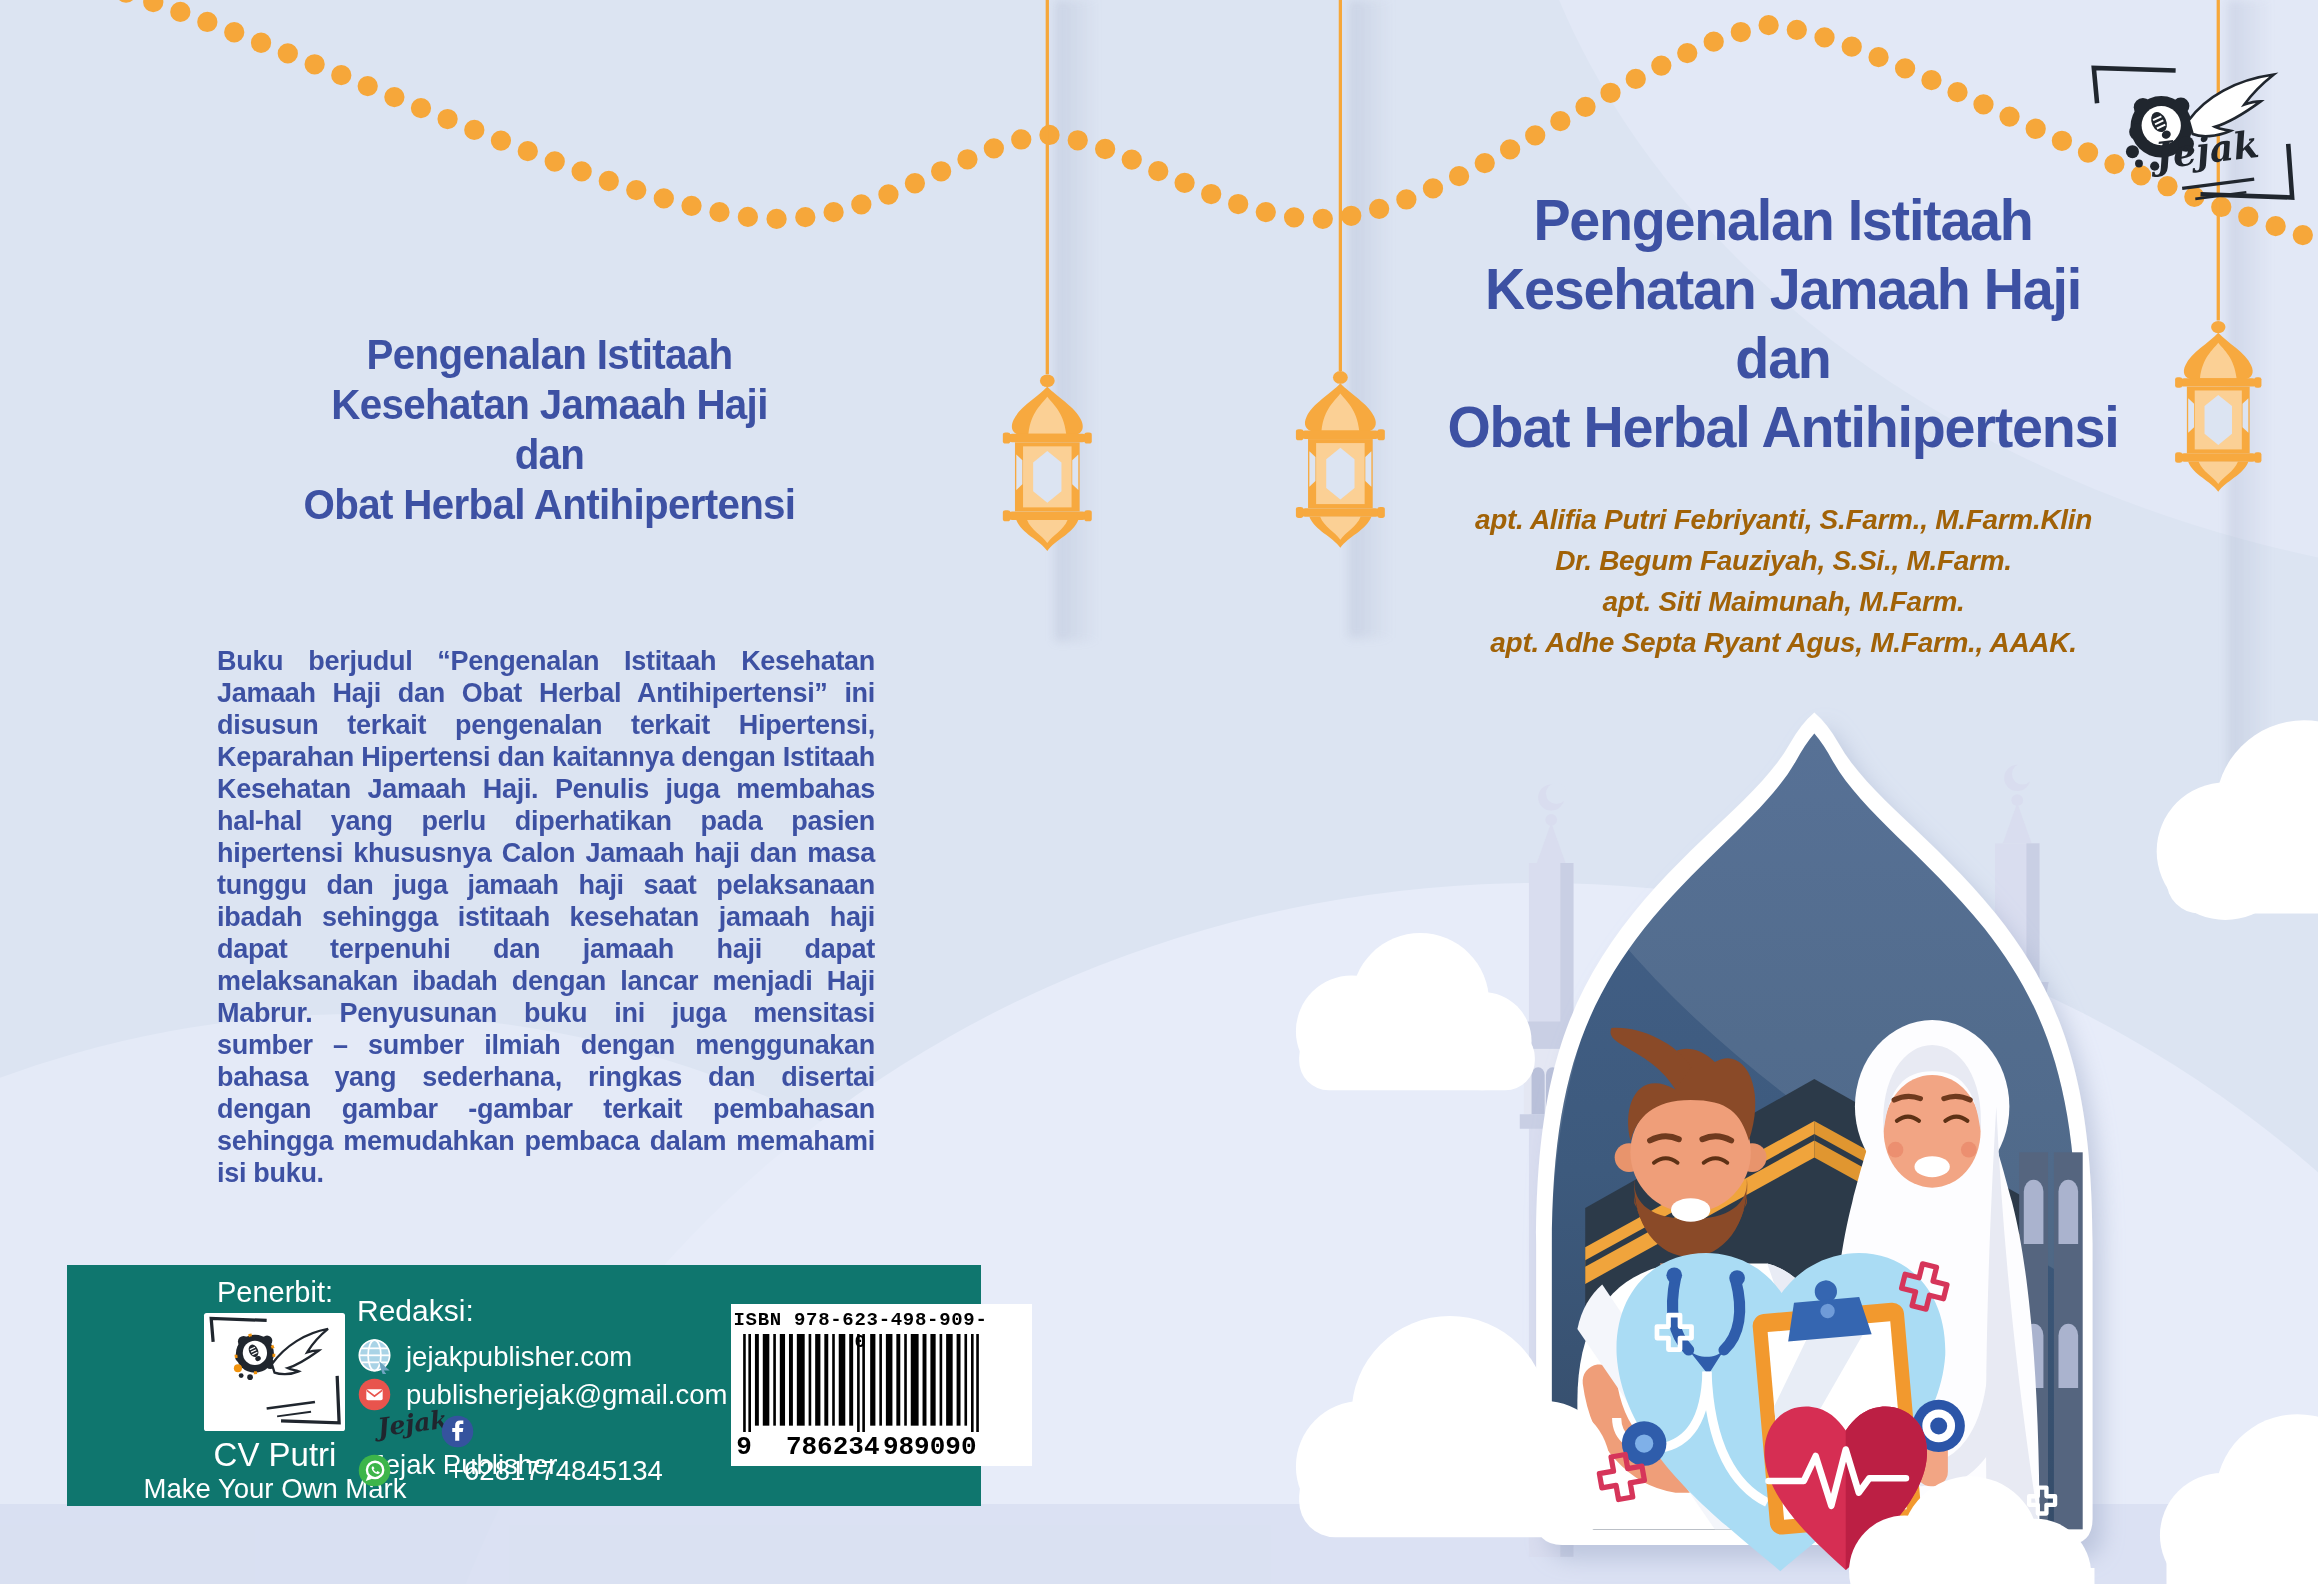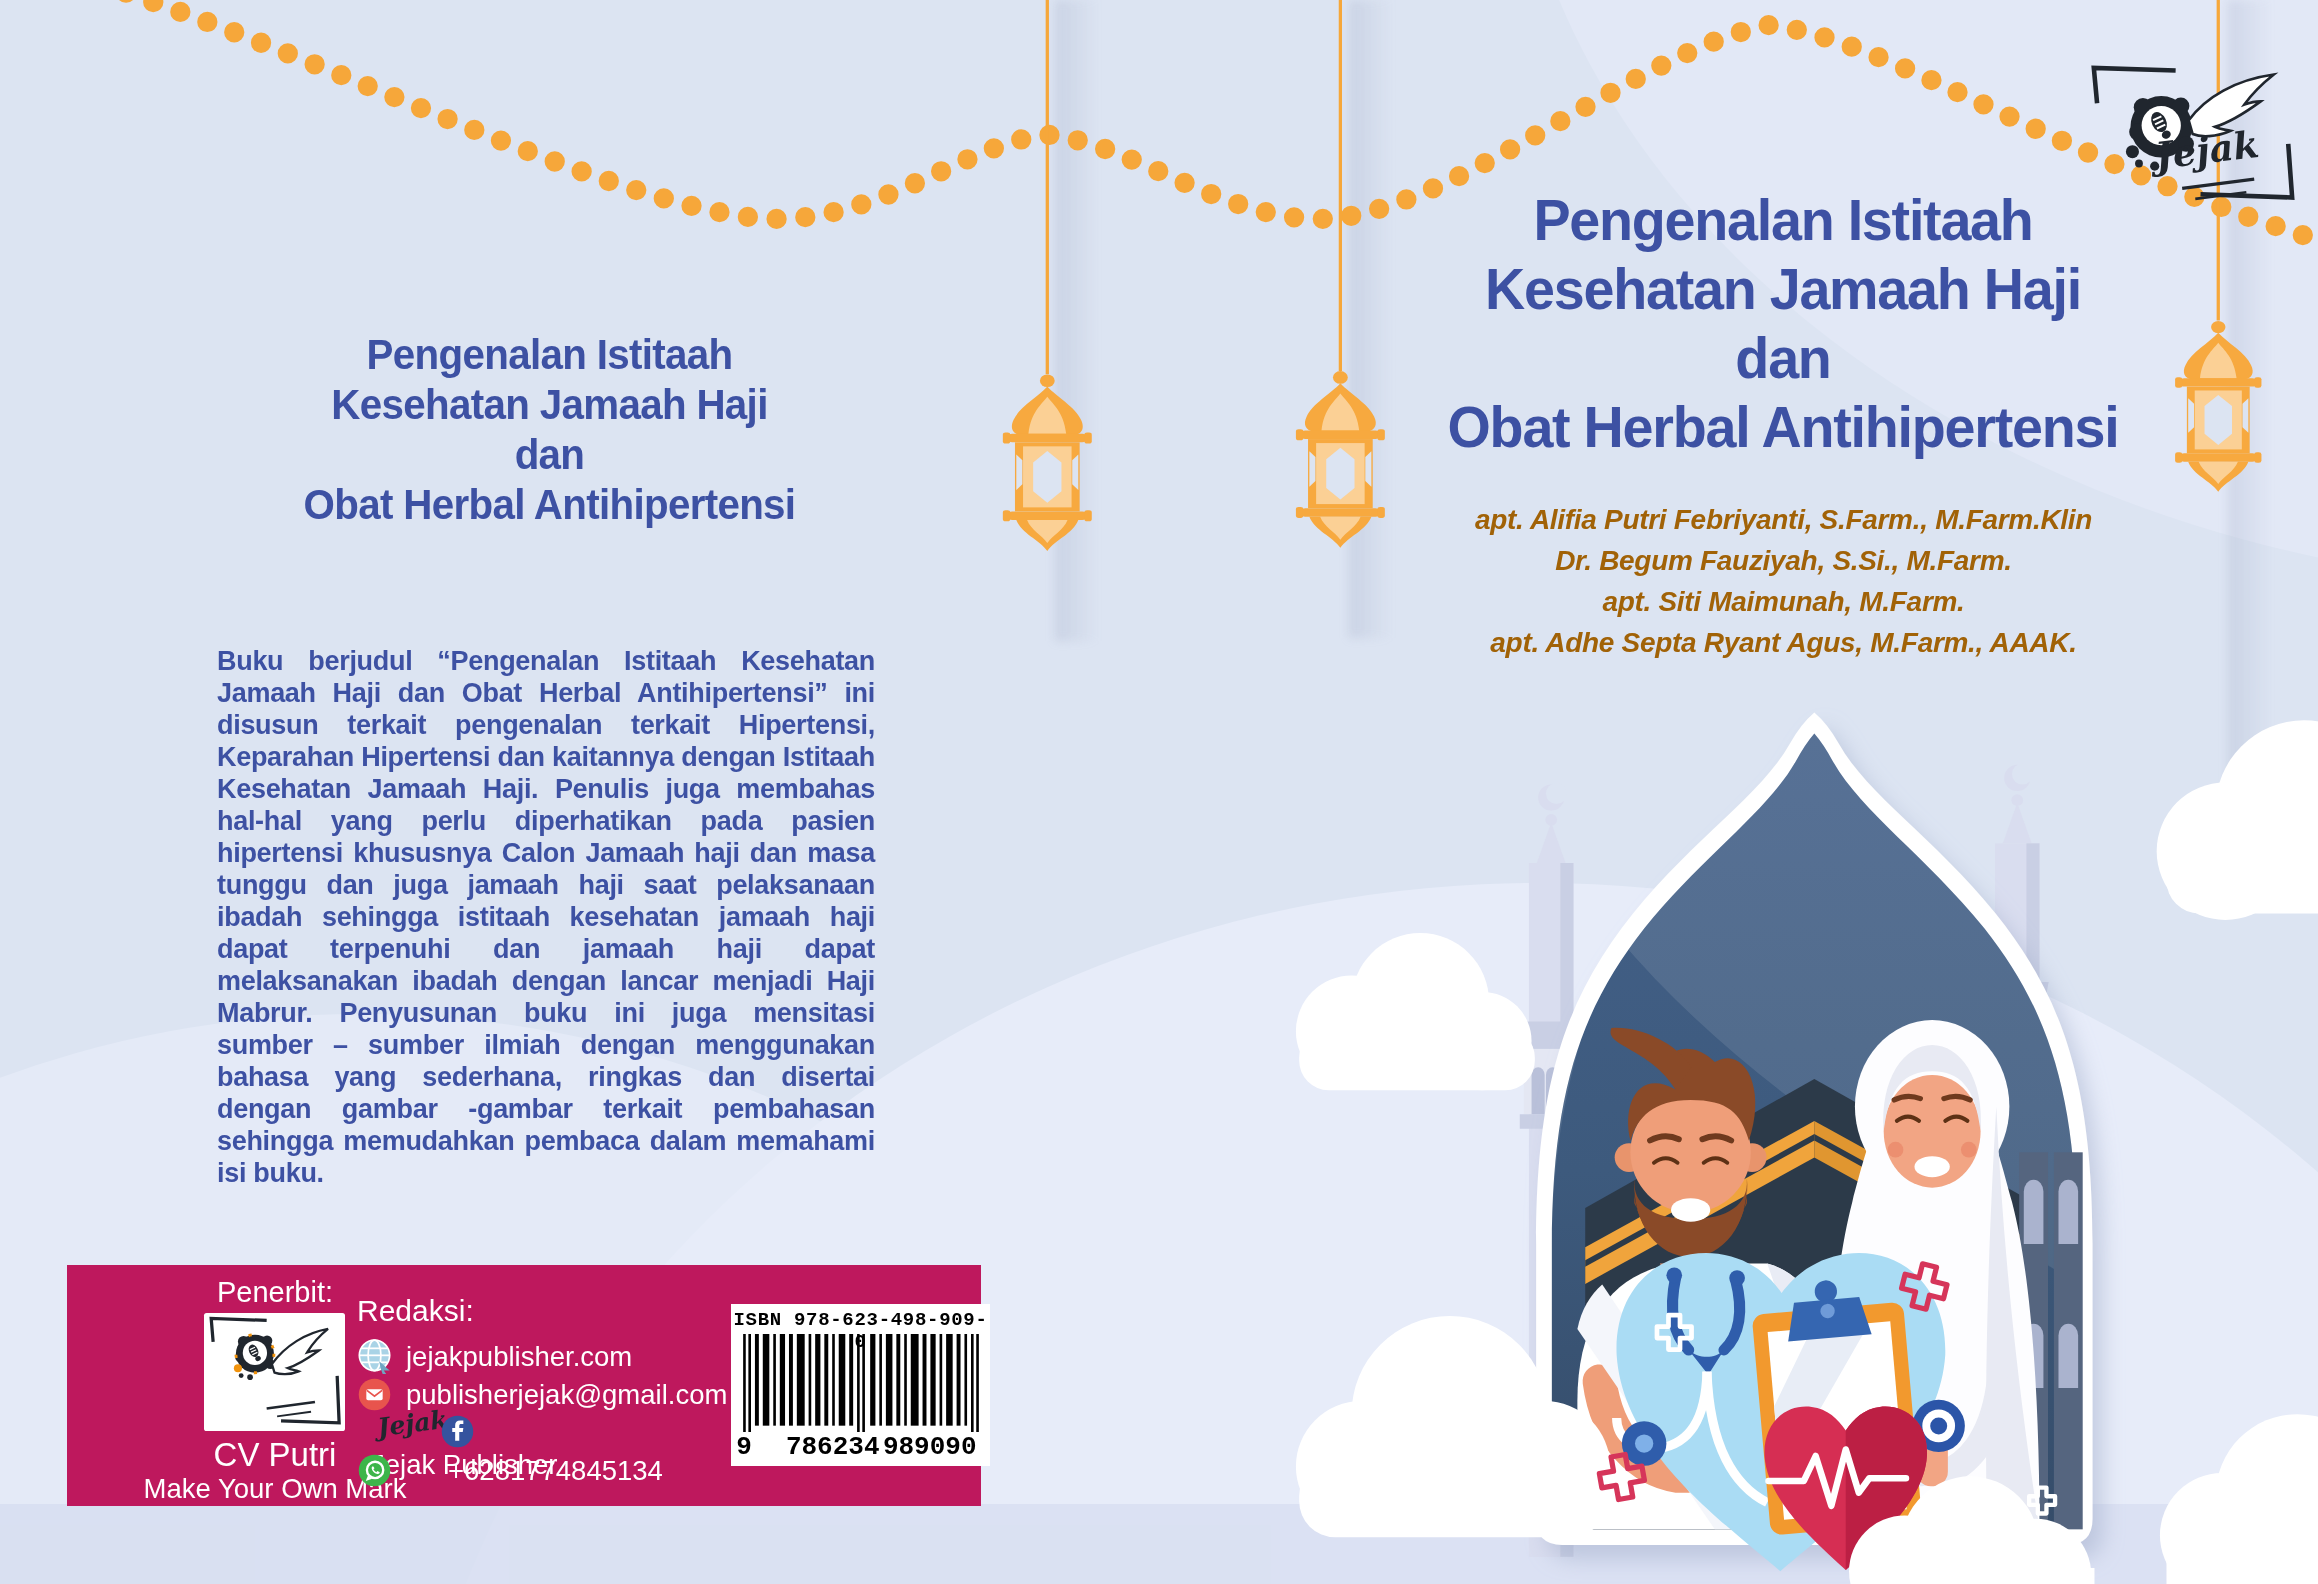--- a/index.html
+++ b/index.html
@@ -13,31 +13,31 @@
   #arc3{left:1505px;top:-1113px;width:2225px;height:1702px;background:#e2e8f6;}
   #bottom-band{left:0;top:1504px;width:2319px;height:80px;background:rgba(203,212,234,.45);}
   .hang-shadow{position:absolute;width:43px;background:linear-gradient(to right, rgba(130,142,176,.20), rgba(130,142,176,0));filter:blur(4.6px);}
   
   .title{color:#3d51a3;font-weight:bold;text-align:center;letter-spacing:-0.7px;transform:scaleX(.96);transform-origin:center top;}
   #back-title{left:196px;top:330px;width:707px;font-size:42px;line-height:50px;}
   #front-title{left:1315px;top:185px;width:936px;font-size:58px;line-height:69px;letter-spacing:-1.3px;}
   #synopsis{left:217px;top:645px;width:658px;font-size:27px;line-height:32px;font-weight:bold;color:#3d51a3;text-align:justify;letter-spacing:-0.3px;}
   #authors{left:1381px;top:499px;width:805px;text-align:center;color:#a16207;font-weight:bold;font-size:28px;line-height:41px;letter-spacing:-0.3px;font-style:italic;}
   
-  #pub-bar{left:67px;top:1265px;width:914px;height:241px;background:#be185d;}
+  #pub-bar{left:67px;top:1265px;width:914px;height:241px;background:#0f766e;}
   #penerbit-label{left:77px;top:10.5px;width:262px;text-align:center;font-size:29px;color:#fff;}
   #logo-box{left:137px;top:48px;width:141px;height:118px;background:#fff;border-radius:2.6px;}
   #company{left:77px;top:171px;width:262px;text-align:center;font-size:33px;color:#fff;}
   #tagline{left:64px;top:208px;width:288px;text-align:center;font-size:27.5px;color:#fff;}
   #redaksi-label{left:290px;top:29px;font-size:30px;color:#fff;}
   .contact-row{position:absolute;left:290px;height:37px;display:flex;align-items:center;}
   .contact-row .ic{width:35px;height:35px;flex:0 0 35px;}
   .contact-row .lbl{margin-left:14px;color:#fff;font-size:27.5px;white-space:nowrap;}
   
-  #barcode-box{left:664px;top:39px;width:259px;height:162px;background:#fff;}
+  #barcode-box{left:664px;top:39px;width:259px;height:162px;background:#fff;padding-left:42px;}
   #isbn-label{left:0;top:5.2px;width:259px;text-align:center;font-family:"Liberation Mono","DejaVu Sans Mono",monospace;font-size:19px;font-weight:bold;color:#000;letter-spacing:0.7px;}
   #bars{left:11.8px;top:30px;}
   .bc-digits{position:absolute;top:128px;font-family:"Liberation Mono","DejaVu Sans Mono",monospace;font-size:26px;font-weight:bold;color:#000;background:#fff;padding:0 3.9px;}
   #bcd-left{left:1.3px;}
   #bcd-mid{left:51px;}
   #bcd-right{left:148px;}
   
   .jejak-script{position:absolute;font-family:"DejaVu Serif","Liberation Serif",serif;font-style:italic;font-weight:bold;color:#20262e;transform:rotate(-7deg);}
   #jejak-script-front{left:2148px;top:128px;width:118px;text-align:center;font-size:37px;}
   #jejak-script-mini{left:166px;top:96px;width:85px;text-align:center;font-size:25px;}

